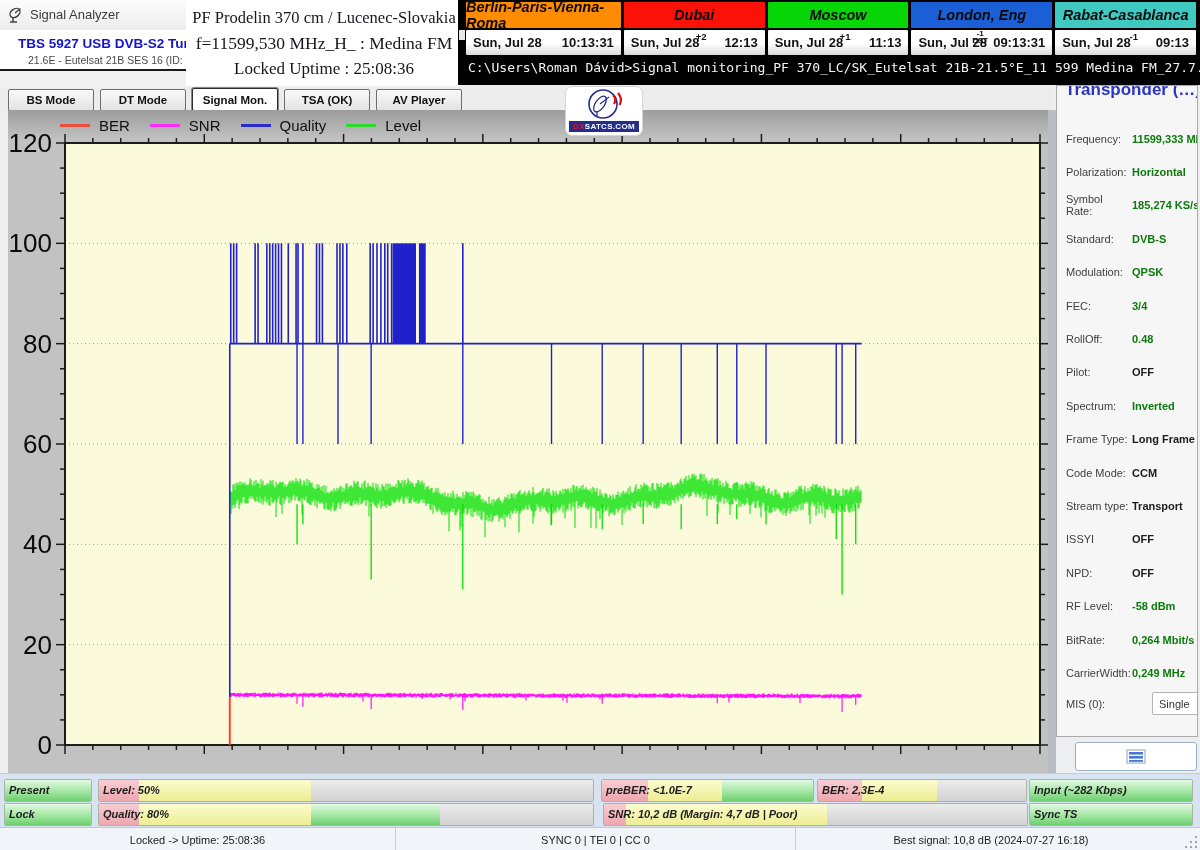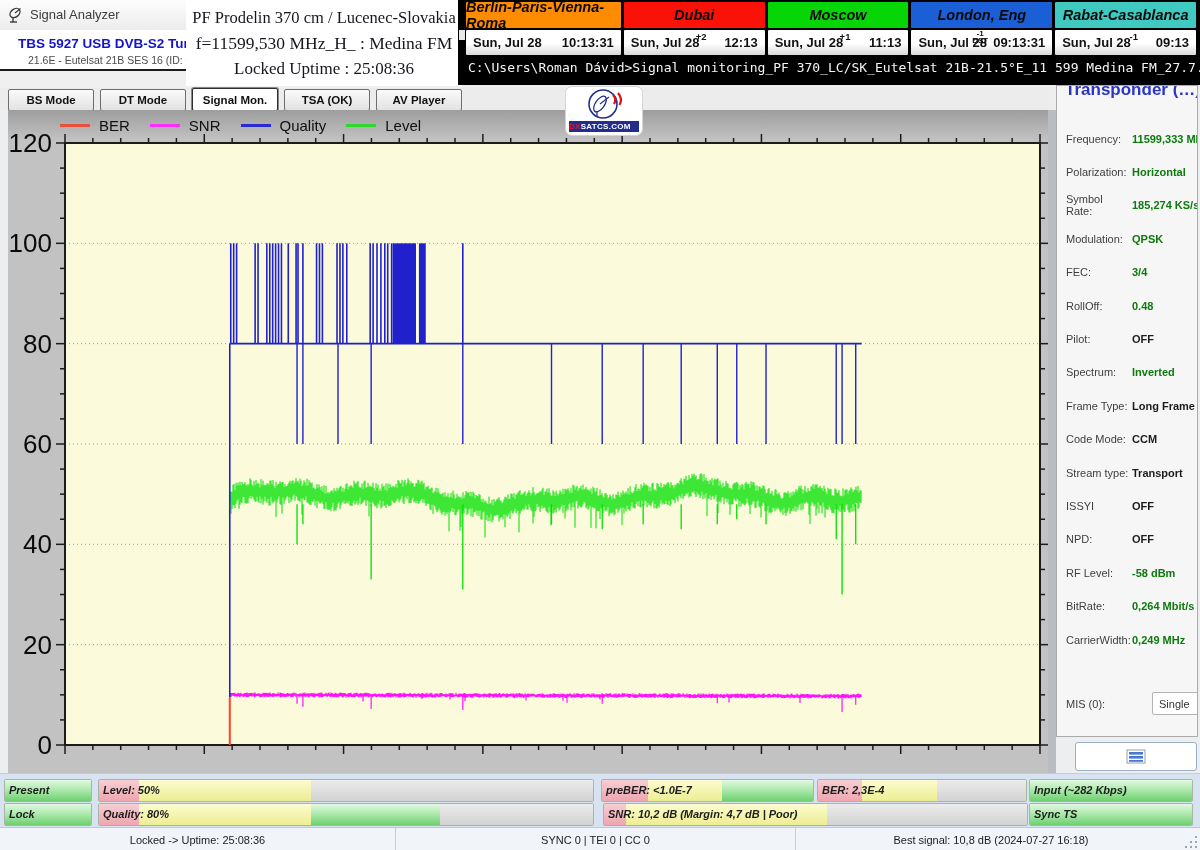--- a/index.html
+++ b/index.html
@@ -48,21 +48,21 @@
      background:linear-gradient(180deg,#9d9d9d,#c2c2c2);}
   .legend{position:absolute;left:52px;top:5px;height:20px;display:flex;align-items:center;gap:20px;z-index:2;}
   .lg-item{display:flex;align-items:center;gap:9px;font-size:15px;color:#101010;}
   .lg-line{width:30px;height:3px;}
   .chart svg{position:absolute;left:0;top:0;pointer-events:none;}
   .divstrip{position:absolute;left:1048px;top:110px;width:8px;height:663px;background:#b9bcc0;}
   
   .logo{position:absolute;left:565px;top:86px;width:76px;height:48px;z-index:5;background:#fff;
      border-radius:7px;border:1px solid #d5d5d5;overflow:hidden;}
   .logo .strip{position:absolute;left:3px;right:3px;bottom:3px;height:11px;background:#232d8c;
-     color:#fff;font-size:8px;font-weight:700;line-height:11px;letter-spacing:.3px;}
+     color:#fff;font-size:8px;font-weight:700;text-align:center;line-height:11px;letter-spacing:.3px;}
   .logo .strip b{color:#e81818;}
   
   .sidebar{position:absolute;left:1056px;top:85px;width:142px;height:652px;background:#f6f6f6;
      border:1px solid #ababab;box-sizing:border-box;overflow:hidden;}
   .sb-clip{position:absolute;top:-6px;left:8px;color:#2a35c8;font-weight:700;font-size:17px;white-space:nowrap;}
   .sb-rows{position:absolute;left:9px;right:5px;top:36px;}
   .sb-row{height:33.4px;display:grid;grid-template-columns:66px auto;align-items:center;}
   .sb-label{font-size:11px;color:#3e3e3e;}
   .sb-val{font-size:11px;font-weight:700;color:#1c1c1c;white-space:nowrap;}
   .sb-val.green{color:#0c7a0c;}
@@ -421,20 +421,24 @@
         </div>
         <div class="sb-row">
           <span class="sb-label">Polarization:</span>
           <span class="sb-val green">Horizontal</span>
         </div>
         <div class="sb-row">
           <span class="sb-label">Symbol Rate:</span>
           <span class="sb-val green">185,274 KS/s</span>
         </div>
         <div class="sb-row">
+          <span class="sb-label">Standard:</span>
+          <span class="sb-val green">DVB-S</span>
+        </div>
+        <div class="sb-row">
           <span class="sb-label">Modulation:</span>
           <span class="sb-val green">QPSK</span>
         </div>
         <div class="sb-row">
           <span class="sb-label">FEC:</span>
           <span class="sb-val green">3/4</span>
         </div>
         <div class="sb-row">
           <span class="sb-label">RollOff:</span>
           <span class="sb-val green">0.48</span>

